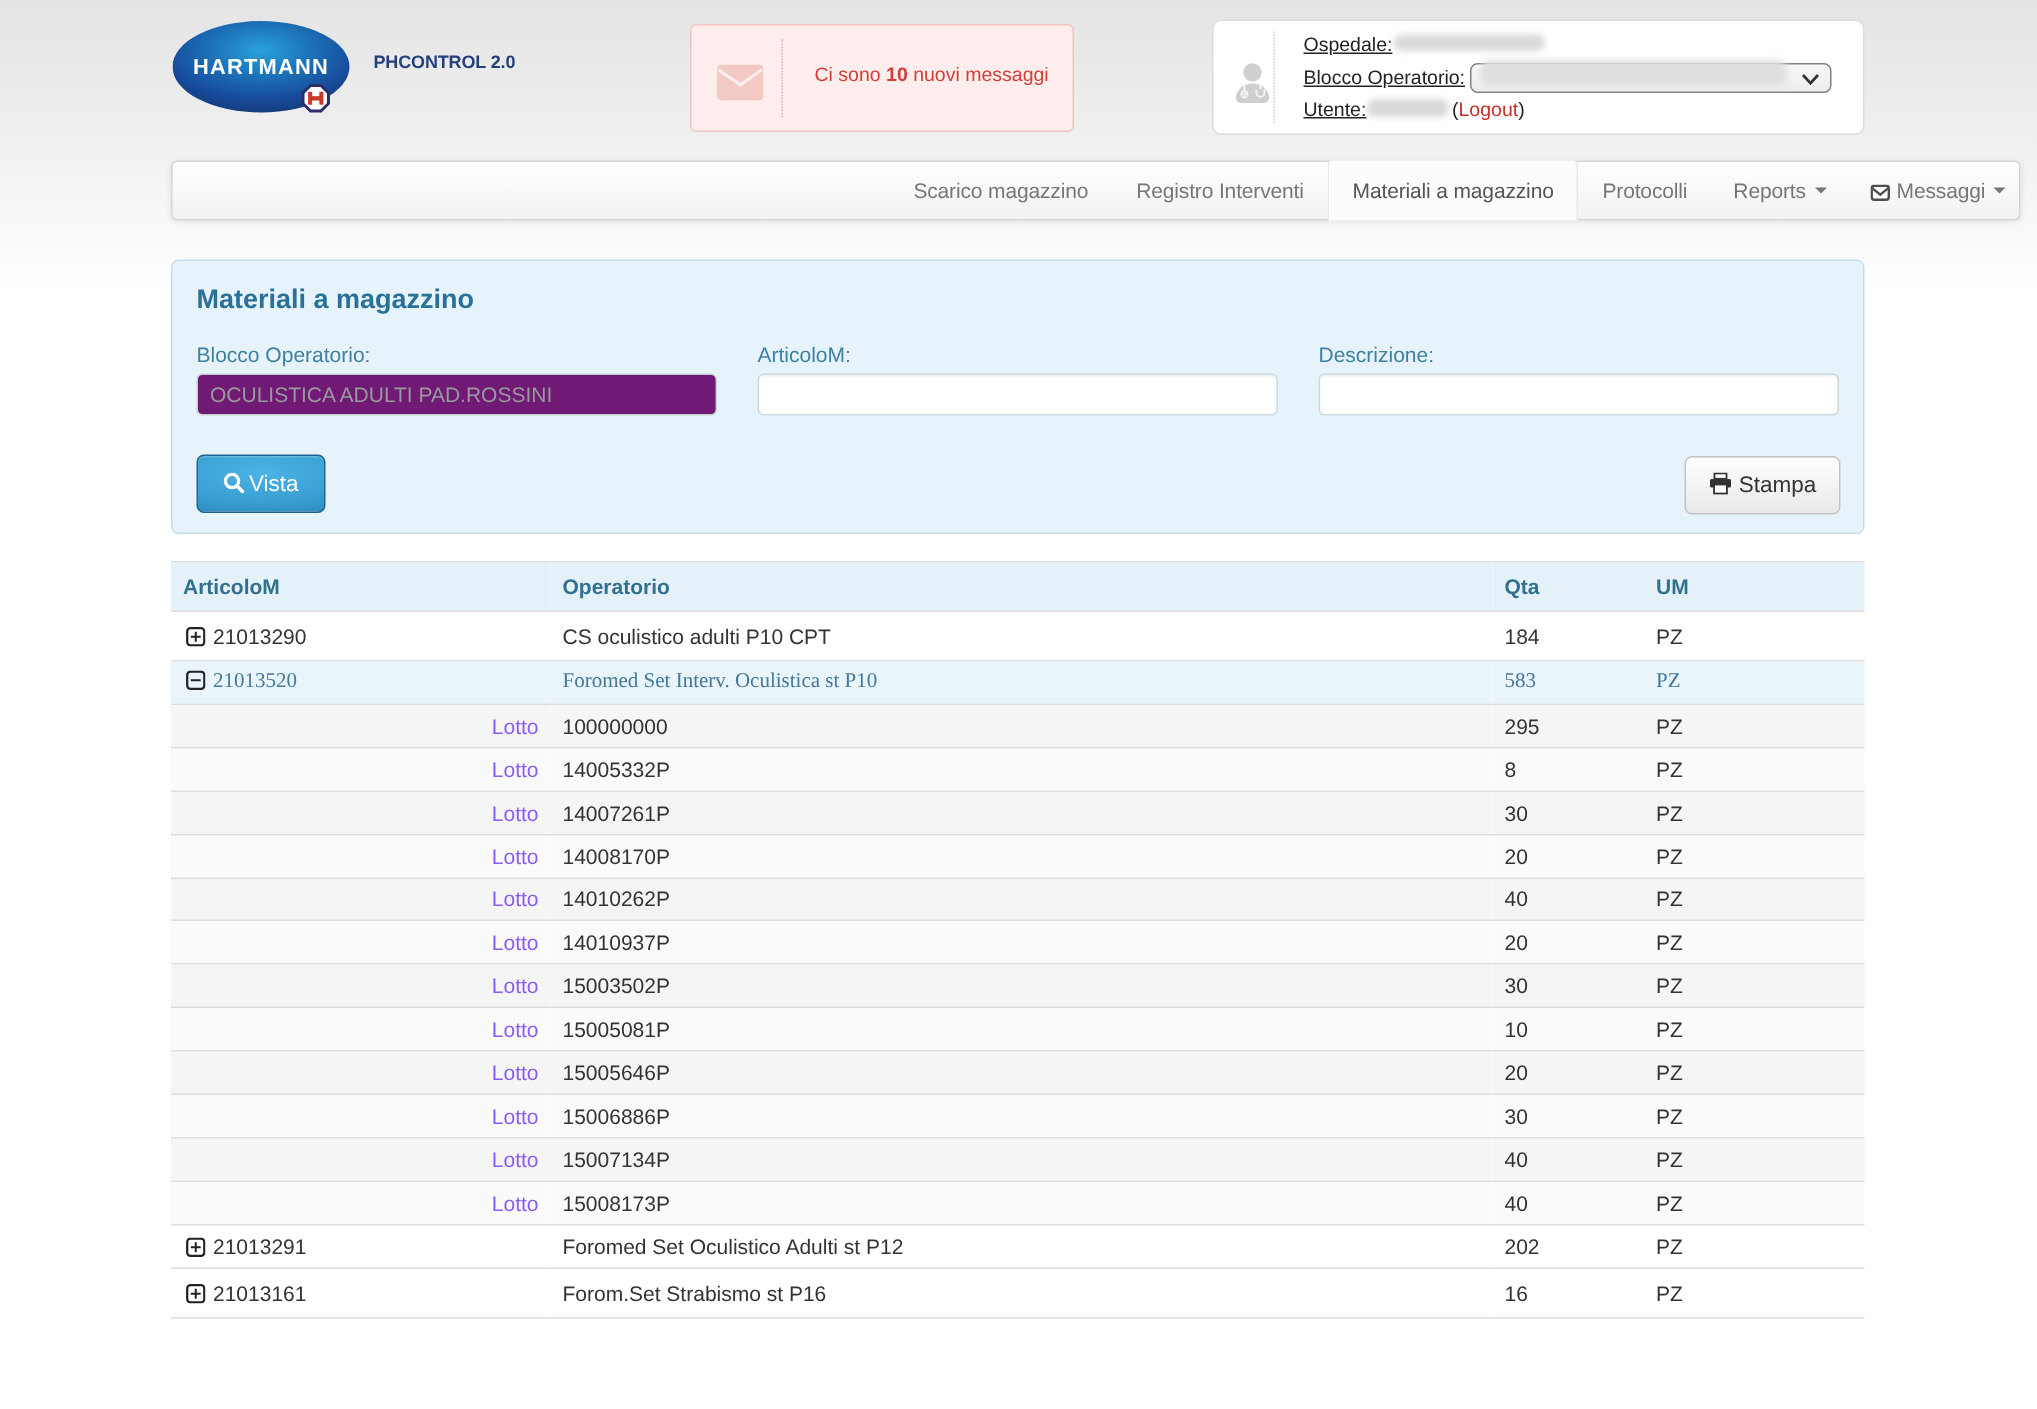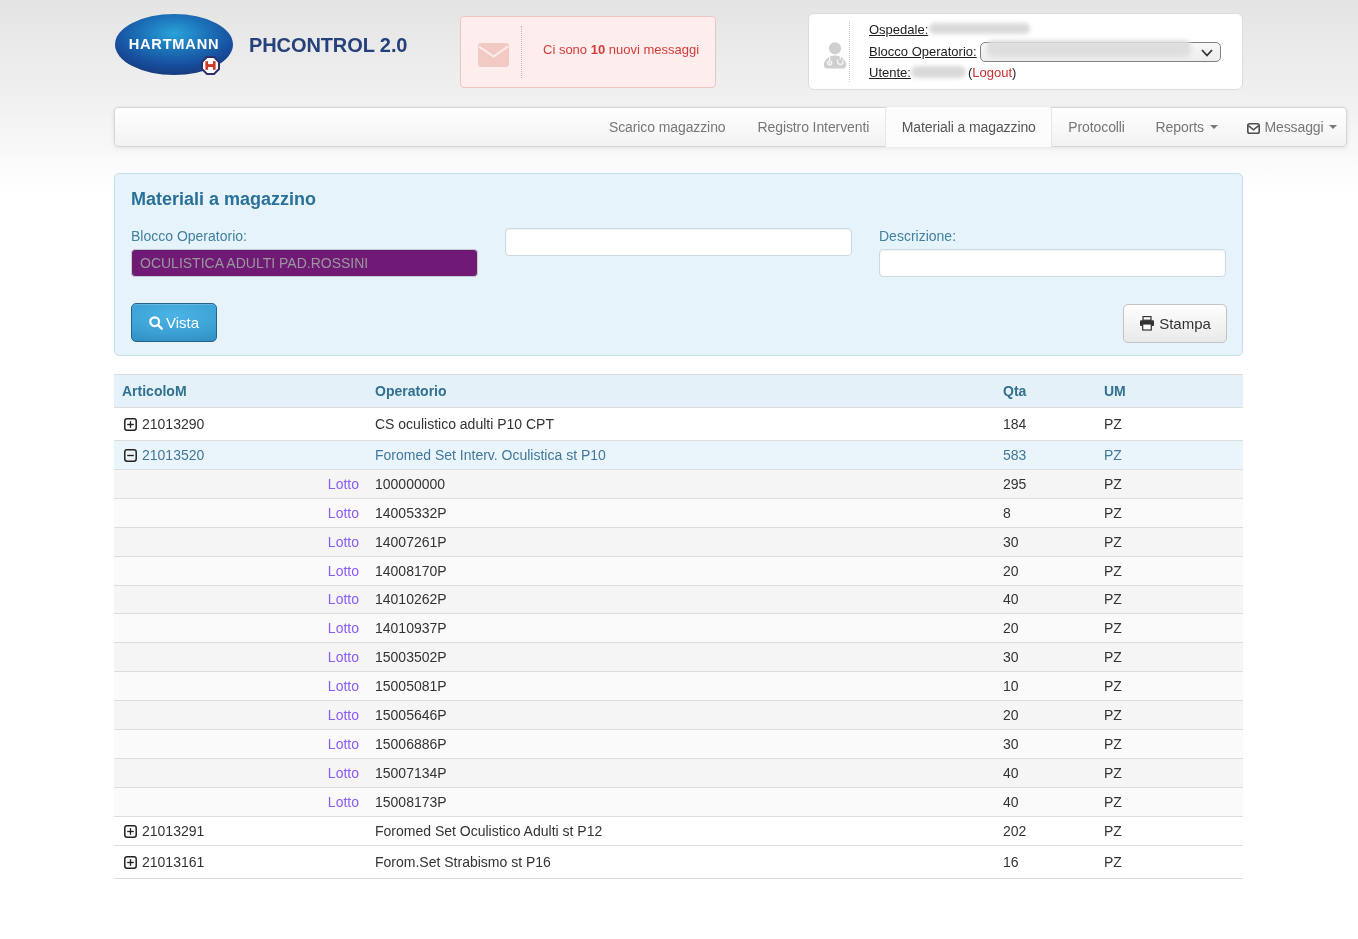--- a/index.html
+++ b/index.html
@@ -7,21 +7,21 @@
 body {
   font-family:"Liberation Sans", sans-serif;
   background:linear-gradient(180deg,#e4e4e4 0,#f0f0f0 95px,#ffffff 195px,#ffffff 100%);
   position:relative;
   overflow:hidden;
 }
 .abs { position:absolute; }
 
 
 #logo { left:115px; top:14px; }
-#phc { left:249px; top:34px; font-size:20px; font-weight:bold; color:#25417b; letter-spacing:-0.1px; }
+#phc { left:249px; top:34px; font-size:12px; font-weight:bold; color:#25417b; letter-spacing:-0.1px; }
 
 #msgbox {
   left:460px; top:16px; width:256px; height:72px;
   background:#fdeded; border:1px solid #f0c4c0; border-radius:4px;
 }
 #msgbox .env { position:absolute; left:17px; top:26px; }
 #msgbox .sep { position:absolute; left:60px; top:9px; bottom:9px; border-left:1px dotted #e3aeaa; }
 #msgbox .txt { position:absolute; left:82px; top:-2px; height:70px; line-height:70px; font-size:13px; color:#d43c38; white-space:nowrap; }
 
 #userbox {
@@ -85,21 +85,21 @@
 }
 #btn-stampa svg { vertical-align:-2px; margin-right:4px; }
 
 
 #tbl { left:114px; top:374px; width:1129px; background:#fff; border-collapse:collapse; table-layout:fixed; font-size:14px; color:#333; }
 #tbl td, #tbl th { border-top:1px solid #ddd; padding:0 8px; vertical-align:middle; overflow:hidden; white-space:nowrap; }
 #tbl tr { border-bottom:0; }
 #tbl thead th { background:#e4f1f9; color:#31708f; font-size:14px; text-align:left; height:33px; }
 #tbl .r-ico td { height:32.8px; }
 #tbl .r-lot td { height:28.9px; }
-#tbl tr.sel td { height:29.2px; }
+#tbl tr.sel td { height:29.2px;font-family:Liberation Serif, serif; }
 #tbl tr.h30 td { height:29.8px; }
 #tbl tr.h32 td { height:32.5px; }
 #tbl .last td { border-bottom:1px solid #ddd; }
 #tbl .sel td { background:#eaf4fb; color:#41789b; }
 #tbl .lot1 td { background:#f5f5f5; }
 #tbl .lot2 td { background:#fafafa; }
 #tbl .c-lotto { text-align:right; color:#8b5cf6; }
 .ico { vertical-align:-2px; margin-left:2px; margin-right:5px; }
 </style>
 </head>
@@ -176,20 +176,21 @@
       </svg>Messaggi <span class="caret"></span></a>
 </div>
 
 <div id="panel" class="abs">
   <h2>Materiali a magazzino</h2>
   <div class="fld" id="fld1">
     <label>Blocco Operatorio:</label>
     <div class="inp dis">OCULISTICA ADULTI PAD.ROSSINI</div>
   </div>
   <div class="fld" id="fld2">
+    <label>ArticoloM:</label>
     <div class="inp"></div>
   </div>
   <div class="fld" id="fld3">
     <label>Descrizione:</label>
     <div class="inp"></div>
   </div>
   <div id="btn-vista"><svg width="14" height="14" viewBox="0 0 14 14">
         <circle cx="5.7" cy="5.7" r="4.4" fill="none" stroke="#fff" stroke-width="2.2"></circle>
         <line x1="9" y1="9" x2="12.7" y2="12.7" stroke="#fff" stroke-width="2.4" stroke-linecap="round"></line>
       </svg>Vista</div>

